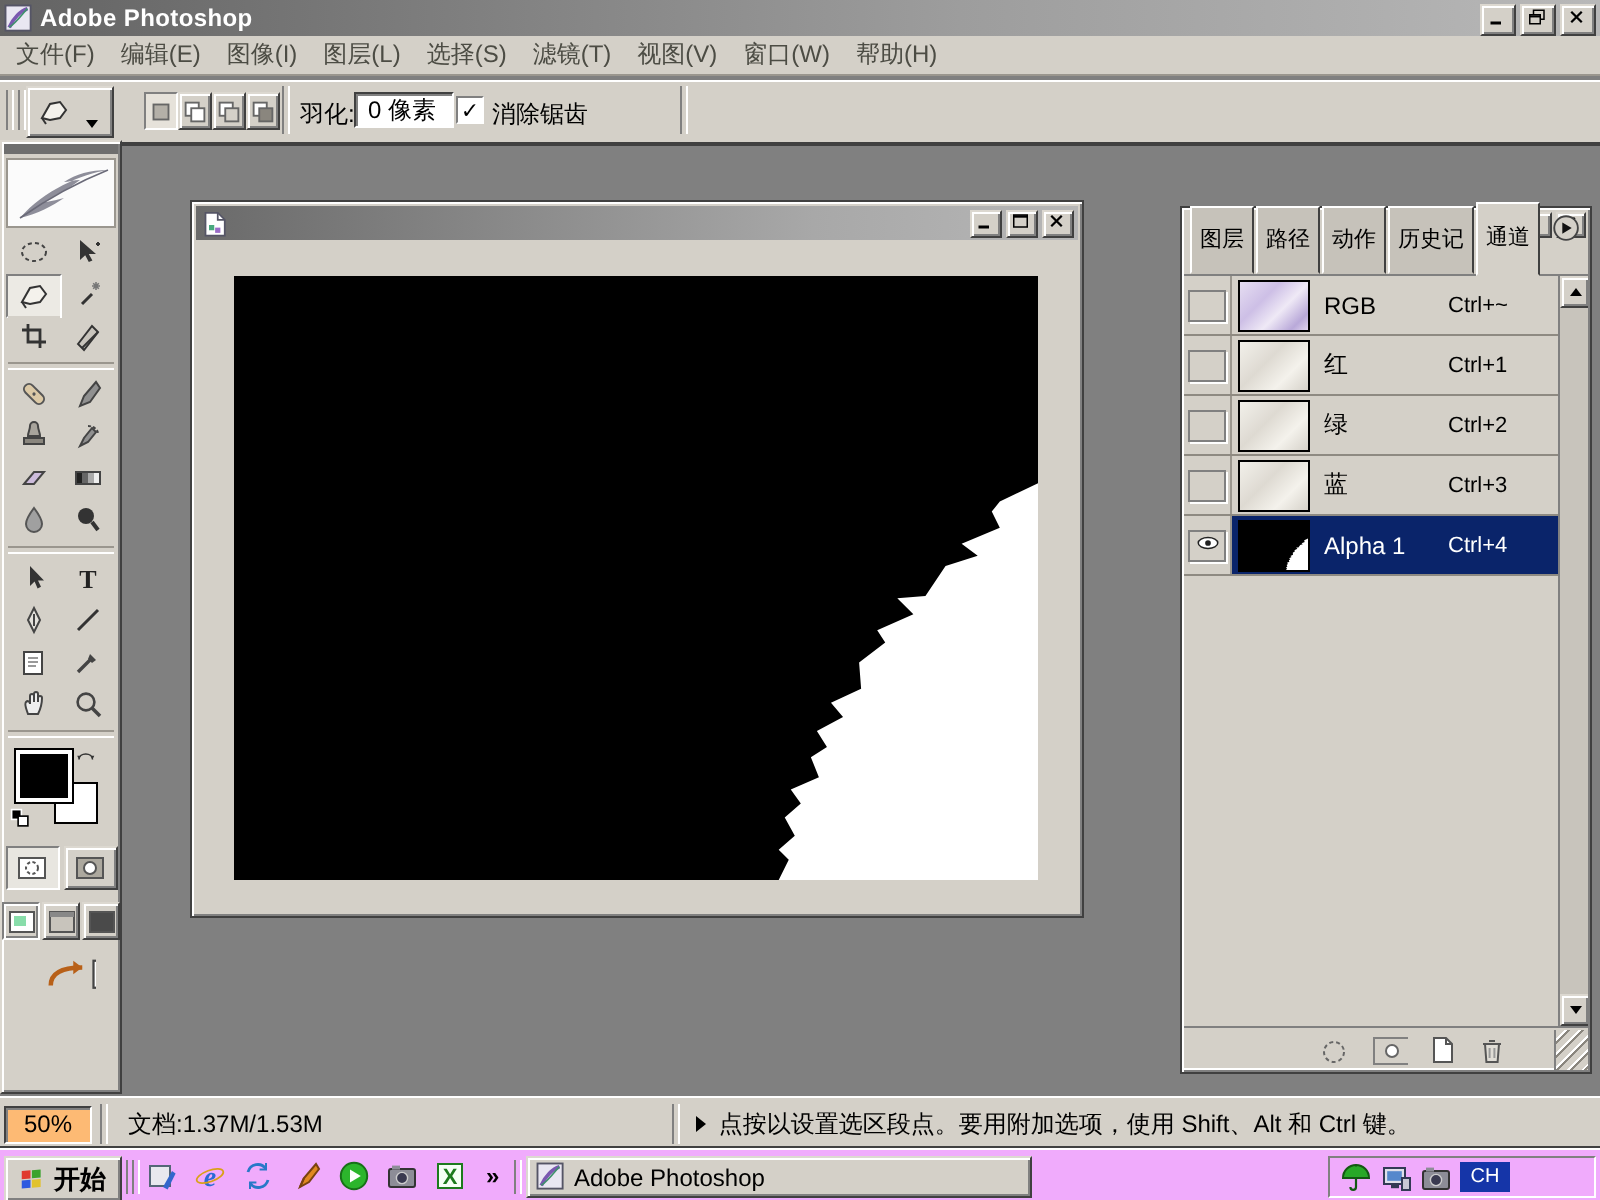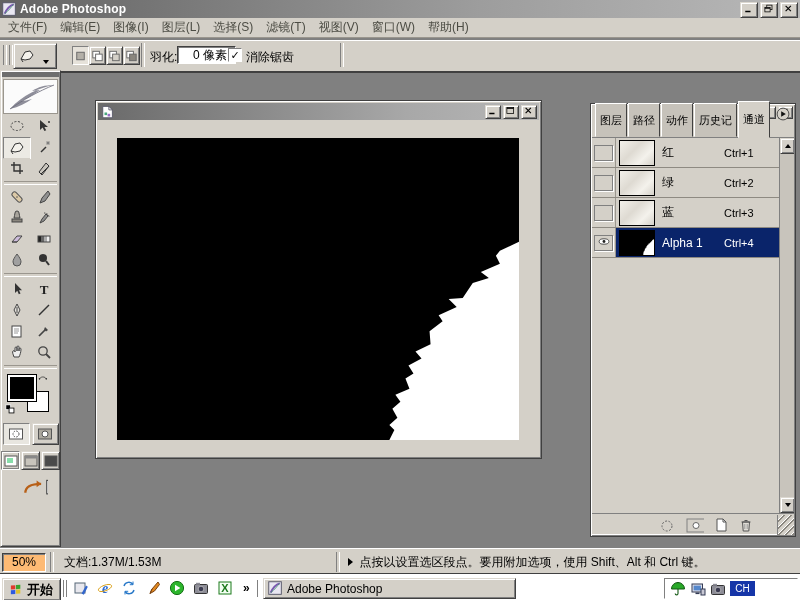--- a/index.html
+++ b/index.html
@@ -29,21 +29,21 @@
   #tool-preset{position:absolute;left:13px;top:3px;width:42px;height:24px;background:#d4d0c8;display:flex;align-items:center;}
   #tool-preset .tp-main{width:26px;height:22px;display:flex;align-items:center;justify-content:center;}
   #tool-preset .tp-arrow{width:11px;height:22px;display:flex;align-items:flex-end;justify-content:center;padding-bottom:3px;box-sizing:border-box;}
   .tri-down{width:0;height:0;border-left:3px solid transparent;border-right:3px solid transparent;border-top:4px solid #000;}
   .tri-up{width:0;height:0;border-left:3px solid transparent;border-right:3px solid transparent;border-bottom:4px solid #000;}
   .tri-right{width:0;height:0;border-top:4px solid transparent;border-bottom:4px solid transparent;border-left:5px solid #000;}
   #mode-buttons{position:absolute;left:72px;top:6px;display:flex;}
   .mode-btn{width:15px;height:17px;background:#d4d0c8;display:flex;align-items:center;justify-content:center;}
   .mode-btn.pressed{border-color:#808080 #fff #fff #808080;background:#e6e2da;box-shadow:none;}
   #feather-label{position:absolute;left:150px;top:9px;}
-  #feather-input{position:absolute;left:177px;top:6px;width:42px;height:16px;line-height:16px;padding-left:15px;}
+  #feather-input{position:absolute;left:177px;top:6px;width:42px;height:16px;line-height:16px;padding-left:6px;}
   #aa-check{position:absolute;left:228px;top:8px;width:12px;height:12px;background:#fff;display:flex;align-items:center;justify-content:center;font-size:11px;font-weight:bold;}
   #aa-label{position:absolute;left:246px;top:9px;}
   .opt-sep1{position:absolute;left:141px;top:3px;height:24px;}
   .opt-sep2{position:absolute;left:340px;top:3px;height:24px;}
   
   #toolbox{position:absolute;left:0;top:70px;width:61px;height:477px;background:#d4d0c8;box-sizing:border-box;}
   #tb-drag{height:5px;background:#6e6e6e;margin:1px 1px 2px 1px;}
   #tb-logo{height:33px;margin:0 2px;background:#fbfbfb;border:1px solid #9a968e;display:flex;align-items:center;justify-content:center;}
   #toolgrid{padding-top:2px;}
   .tool-row{display:flex;justify-content:space-around;padding:0 2px;height:21px;}
@@ -99,21 +99,21 @@
   #pal-grip{position:absolute;right:1px;bottom:1px;width:16px;height:20px;border-left:1px solid #808080;background:
     repeating-linear-gradient(135deg,#d4d0c8 0 3px,#fff 3px 4px,#8a867e 4px 5px);}
   
   #statusbar{position:absolute;left:0;top:548px;width:800px;height:26px;background:#d4d0c8;border-top:1px solid #fff;display:flex;align-items:center;}
   #zoom-box{width:42px;height:17px;line-height:17px;text-align:center;margin-left:2px;background:#fdba74;}
   #doc-size{margin-left:10px;}
   #status-sep{height:20px;margin-left:175px;}
   #status-arrow{margin-left:8px;}
   #status-hint{margin-left:6px;white-space:nowrap;}
   
-  #taskbar{position:absolute;left:0;top:574px;width:800px;height:26px;background:#ffffff;border-top:1px solid #fff;box-shadow:0 -1px 0 #404040;}
+  #taskbar{position:absolute;left:0;top:574px;width:800px;height:26px;background:#f0abfc;border-top:1px solid #fff;box-shadow:0 -1px 0 #404040;}
   #start-btn{position:absolute;left:2px;top:3px;width:57px;height:21px;background:#d4d0c8;display:flex;align-items:center;justify-content:center;gap:3px;font-weight:bold;font-size:13px;}
   .tb-grip{position:absolute;top:5px;height:17px;}
   #quicklaunch{position:absolute;left:72px;top:4px;display:flex;gap:7px;align-items:center;}
   .ql{width:17px;height:18px;display:flex;align-items:center;justify-content:center;}
   #ql-more{font-weight:bold;font-size:12px;margin-left:1px;}
   #task-btn{position:absolute;left:263px;top:3px;width:253px;height:21px;background:#d4d0c8;display:flex;align-items:center;gap:4px;padding-left:4px;box-sizing:border-box;}
   #tray{position:absolute;right:2px;top:3px;width:134px;height:21px;display:flex;align-items:center;gap:4px;padding-left:5px;box-sizing:border-box;}
   #ime-box{width:25px;height:15px;background:#1535a8;color:#fff;font-size:10px;font-weight:normal;display:flex;align-items:center;justify-content:center;}
   #tray-time{margin-left:6px;font-size:12px;margin-top:32px;}
 </style>
@@ -504,20 +504,30 @@
           <path d="M5.5 4.5l5 3-5 3z" fill="#111"></path>
         </svg>
       </span>
     <div id="pal-list">
       <div id="chan-rows">
           <div class="chan-row">
             <span class="chan-eye">
               <span class="eyebox"></span>
             </span>
             <span class="chan-body">
+              <span class="thumb rgb"></span>
+              <span class="chan-name">RGB</span>
+              <span class="chan-short">Ctrl+~</span>
+            </span>
+          </div>
+          <div class="chan-row">
+            <span class="chan-eye">
+              <span class="eyebox"></span>
+            </span>
+            <span class="chan-body">
               <span class="thumb gray"></span>
               <span class="chan-name">红</span>
               <span class="chan-short">Ctrl+1</span>
             </span>
           </div>
           <div class="chan-row">
             <span class="chan-eye">
               <span class="eyebox"></span>
             </span>
             <span class="chan-body">

